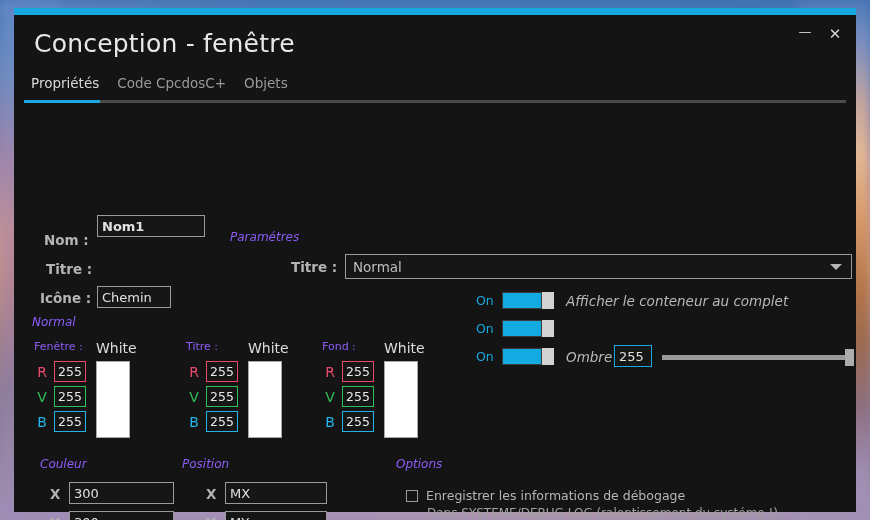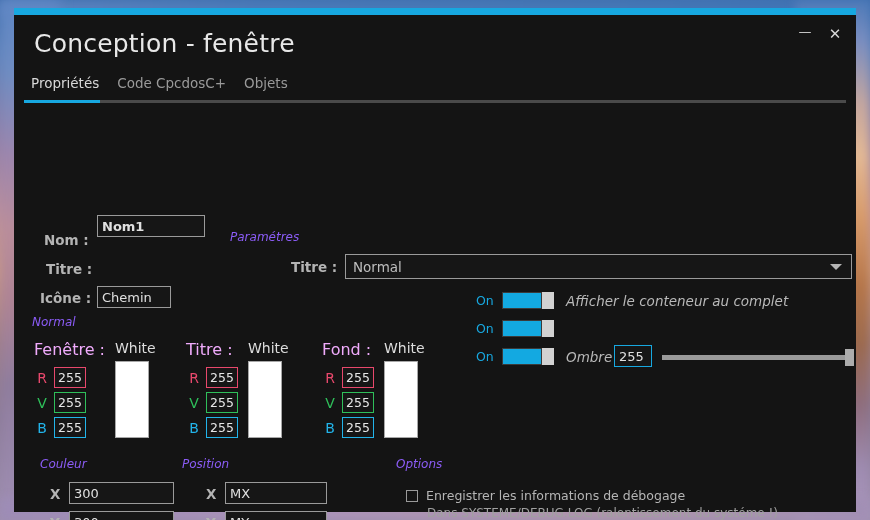--- a/index.html
+++ b/index.html
@@ -217,21 +217,21 @@
     background: #9a9a9a;
   }
   #ombre-slider .thumb {
     position: absolute; left: 183px; top: -5px; width: 9px; height: 17px;
     background: #adadad; cursor: pointer;
   }
 
   
   #couleur-title { left: 18px; top: 208px; }
   .color-group { position: absolute; }
-  .cg-label { color: #f0abfc; font-size: 16px; }
+  .cg-label { color: #8b5cf6; font-size: 11px; }
   .cg-name  { color: #dddddd; font-size: 14px; }
   .chan-row { display: flex; align-items: center; margin-bottom: 4px; }
   .chan-letter {
     width: 16px; font-size: 14px; text-align: center; margin-right: 4px;
   }
   .chan-r { color: #e8486c; }
   .chan-v { color: #2fbf5a; }
   .chan-b { color: #22b4ea; }
   .chan-input {
     width: 32px; height: 21px;

